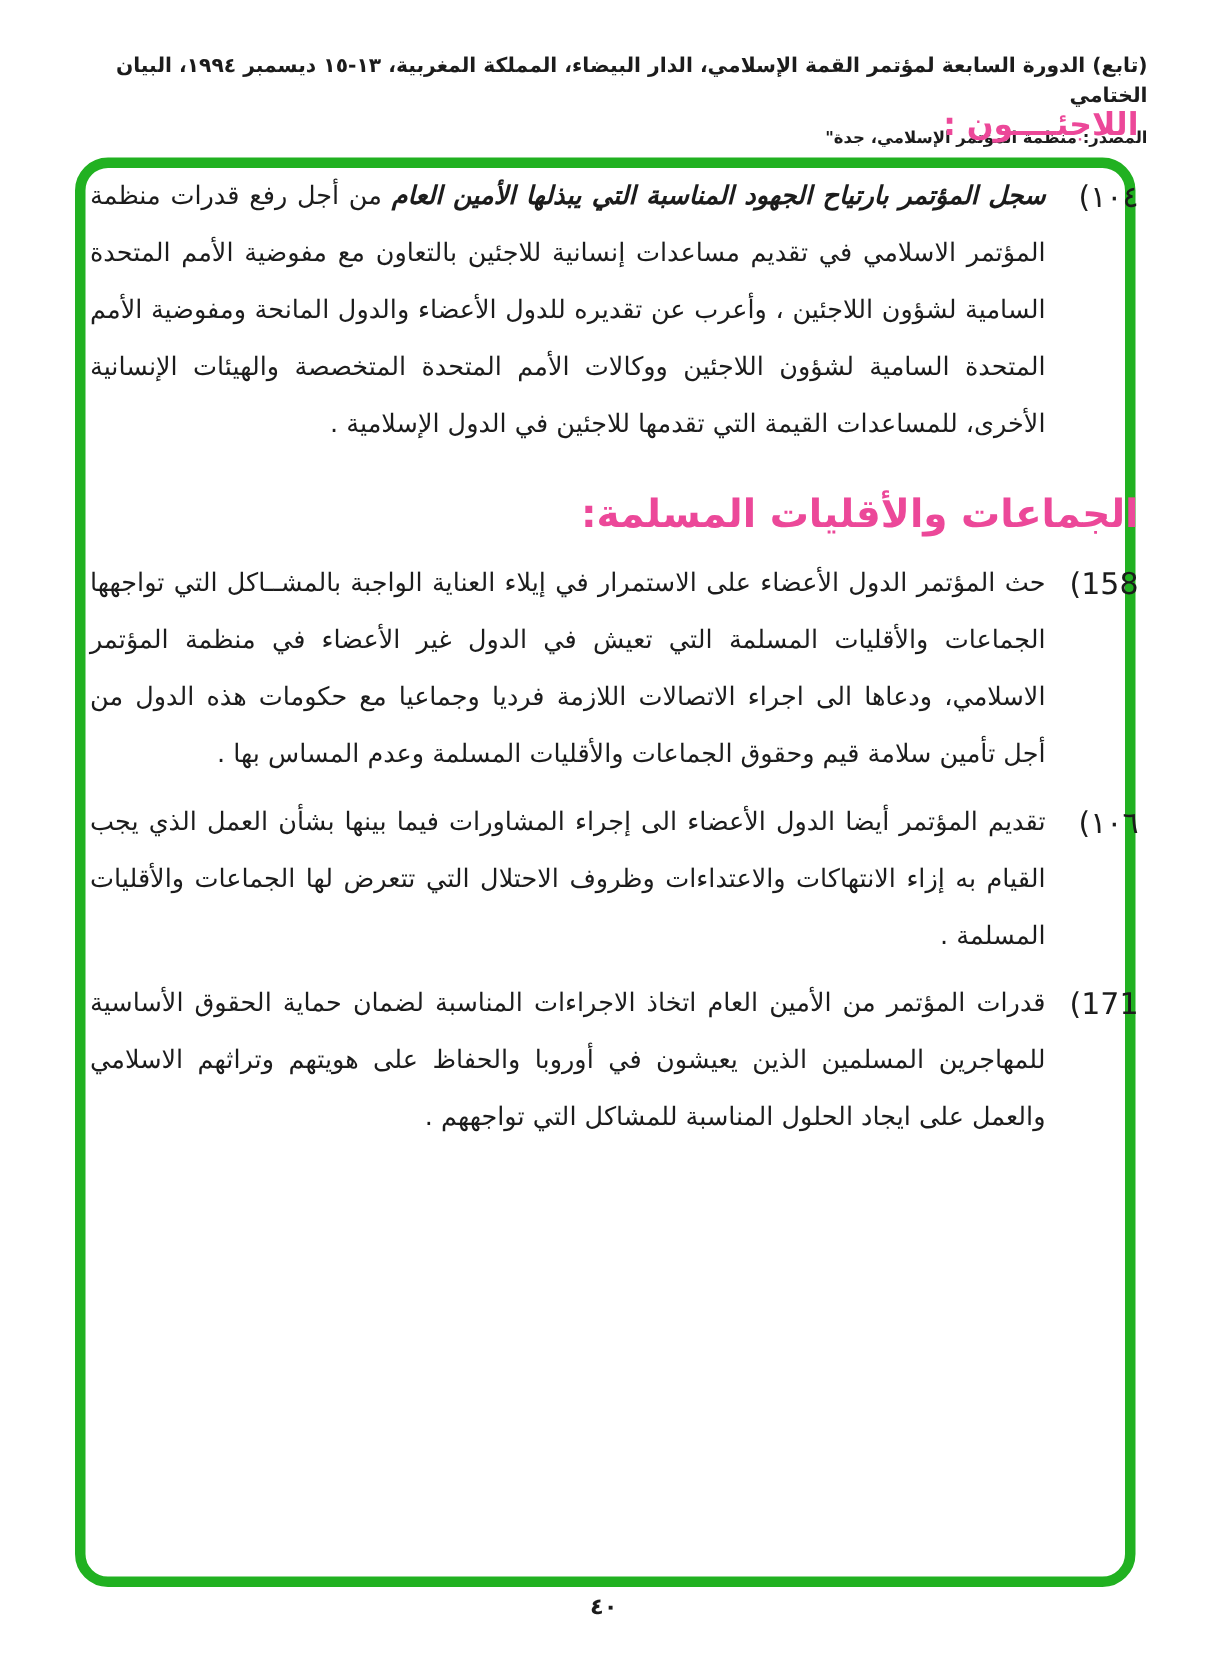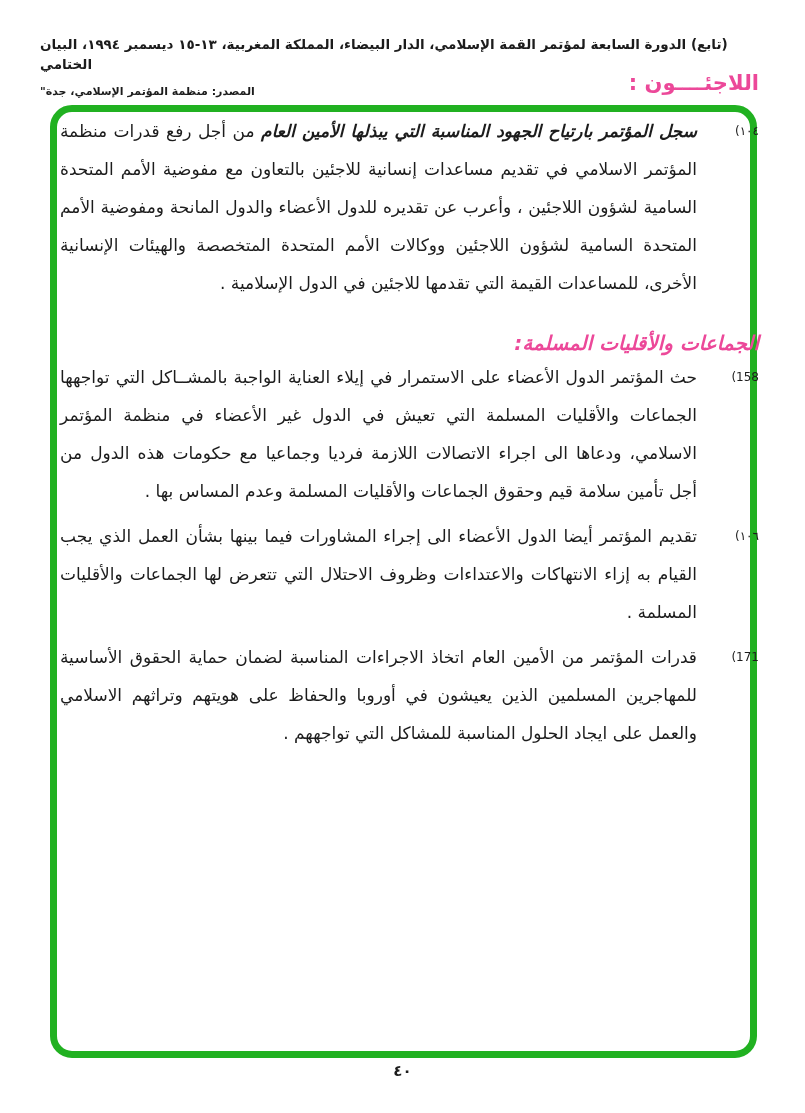--- a/index.html
+++ b/index.html
@@ -14,21 +14,21 @@
     overflow: hidden;
     margin: 0 auto;
   }
   
   .doc-header {
     position: absolute;
     top: 34px;
     left: 40px;
     right: 40px;
     direction: rtl;
-    text-align: left;
+    text-align: right;
   }
   .doc-header .line1 {
     font-size: 13.5px;
     font-weight: bold;
     letter-spacing: 0;
     line-height: 20px;
   }
   .doc-header .line2 {
     font-size: 11px;
     font-weight: bold;
@@ -53,31 +53,31 @@
     left: 60px;
     direction: rtl;
   }
   .sec-heading {
     font-weight: bold;
     font-size: 21px;
     line-height: 30px;
     color: #ec4899;
   }
   .sec-heading.first { margin-bottom: 14px; }
-  .sec-heading.second { margin-top: 26px; font-size: 20px; font-style: italic; }
+  .sec-heading.second { margin-top: 26px; margin-bottom: 12px; font-size: 26px; }
   .para {
     display: flex;
     direction: rtl;
     font-size: 17px;
     line-height: 38px;
     margin-bottom: 7px;
   }
   .para .num {
     flex: 0 0 62px;
-    font-size: 12px;
+    font-size: 20px;
     line-height: 38px;
   }
   .para .body {
     flex: 1 1 auto;
     text-align: justify;
   }
   .lead-italic { font-style: italic; font-weight: 600; }
   .lead-bold { font-weight: normal; }
   
   .page-number {

